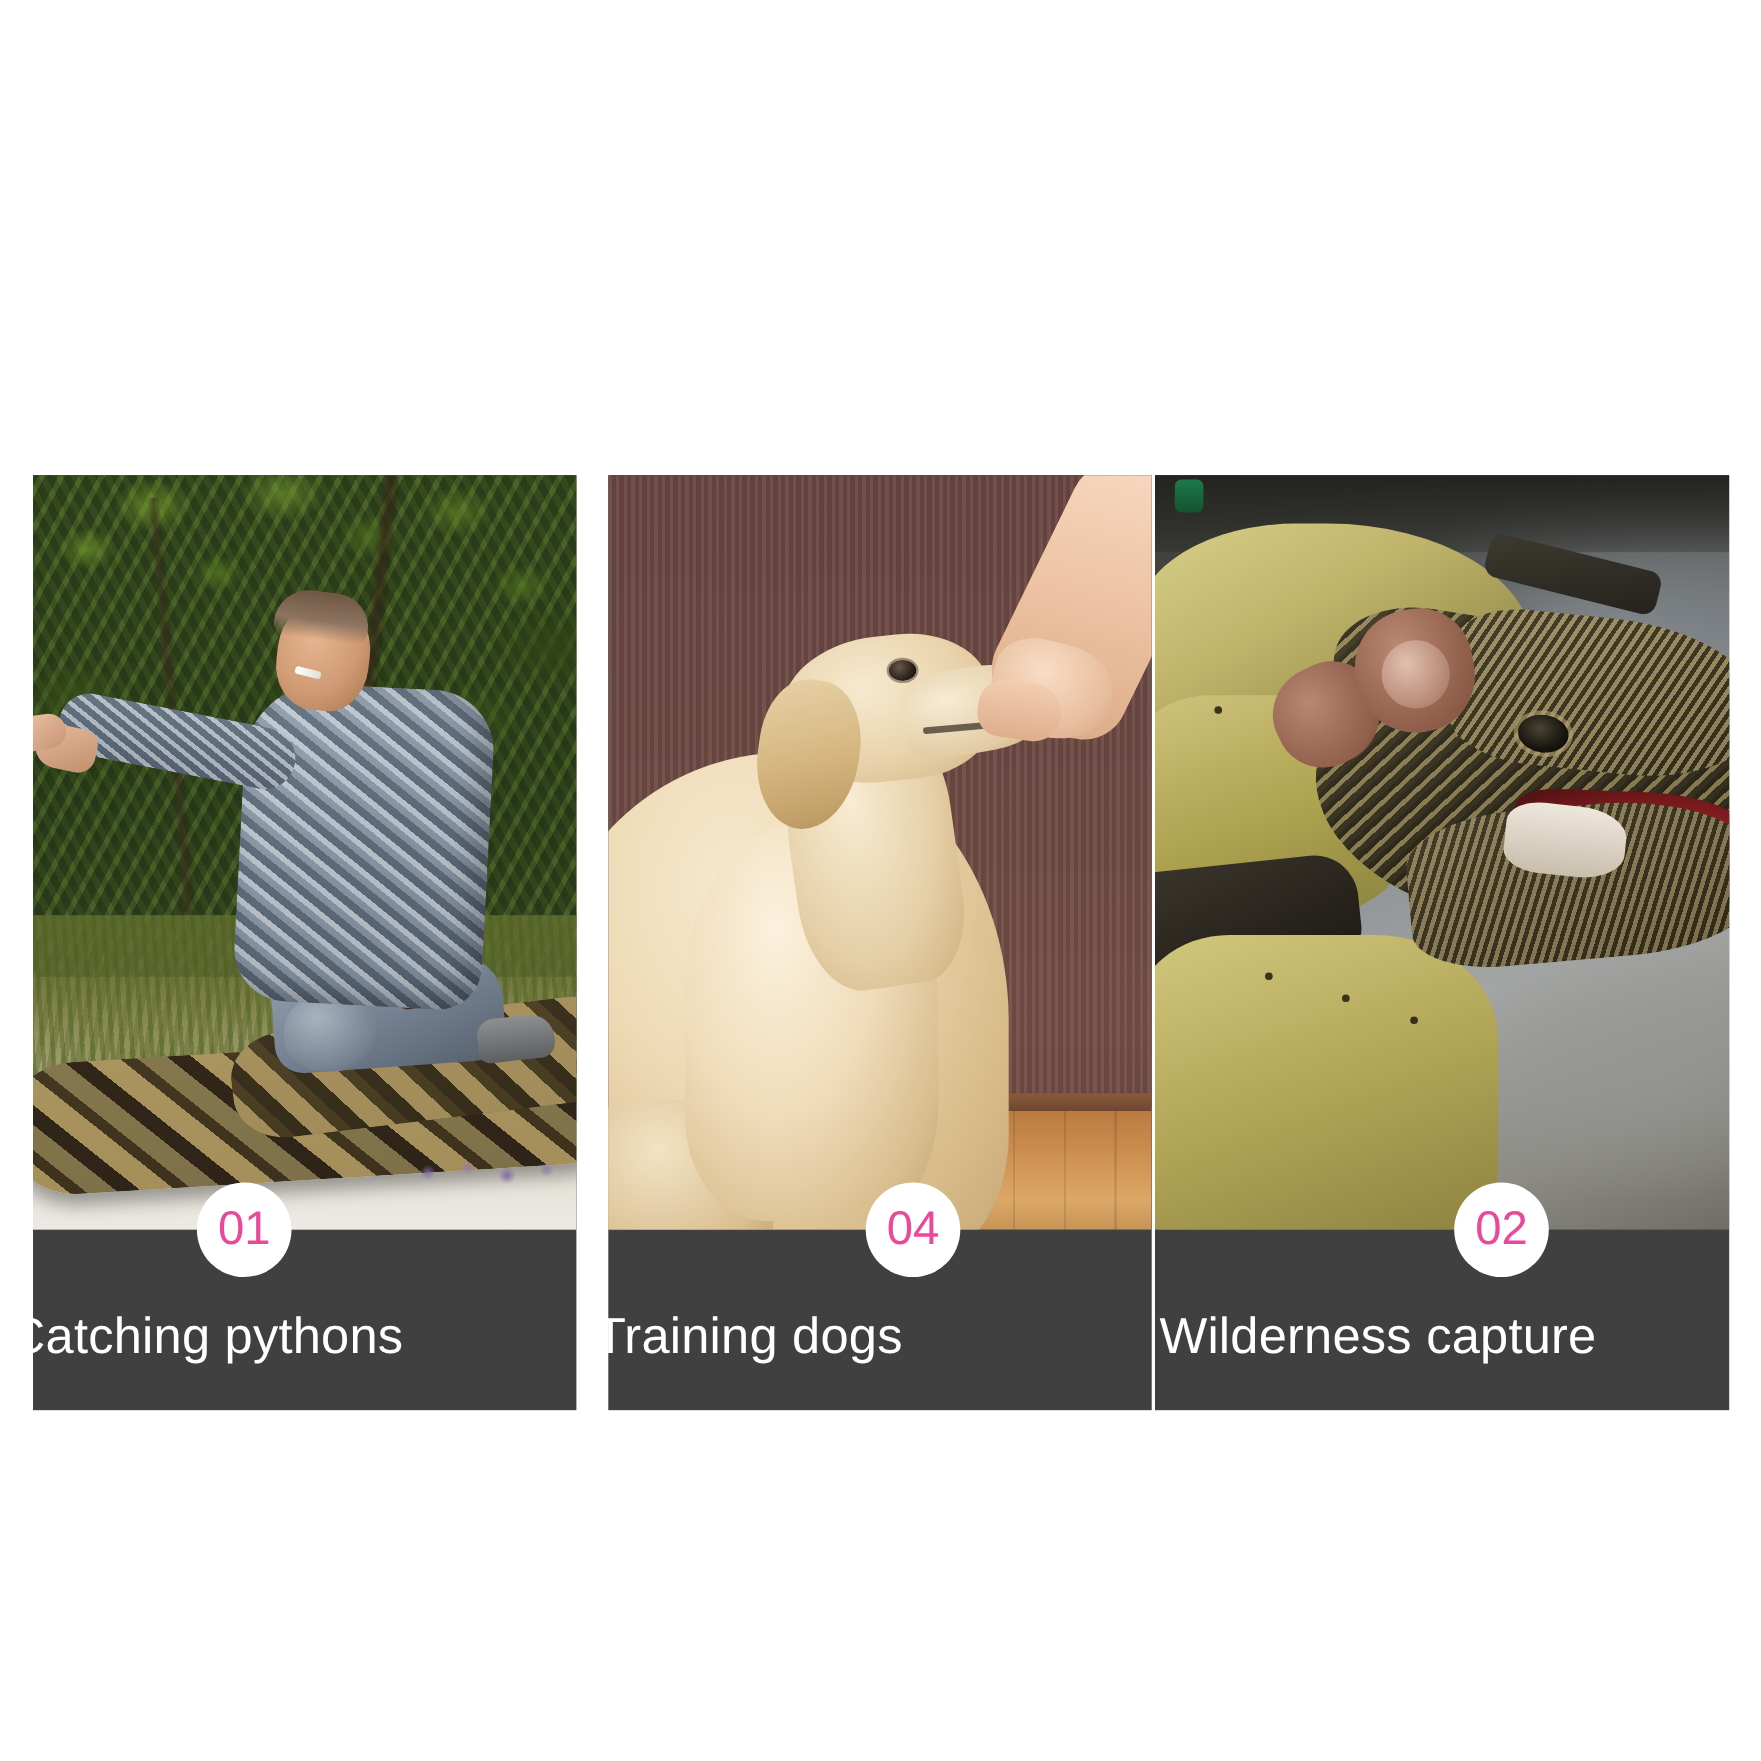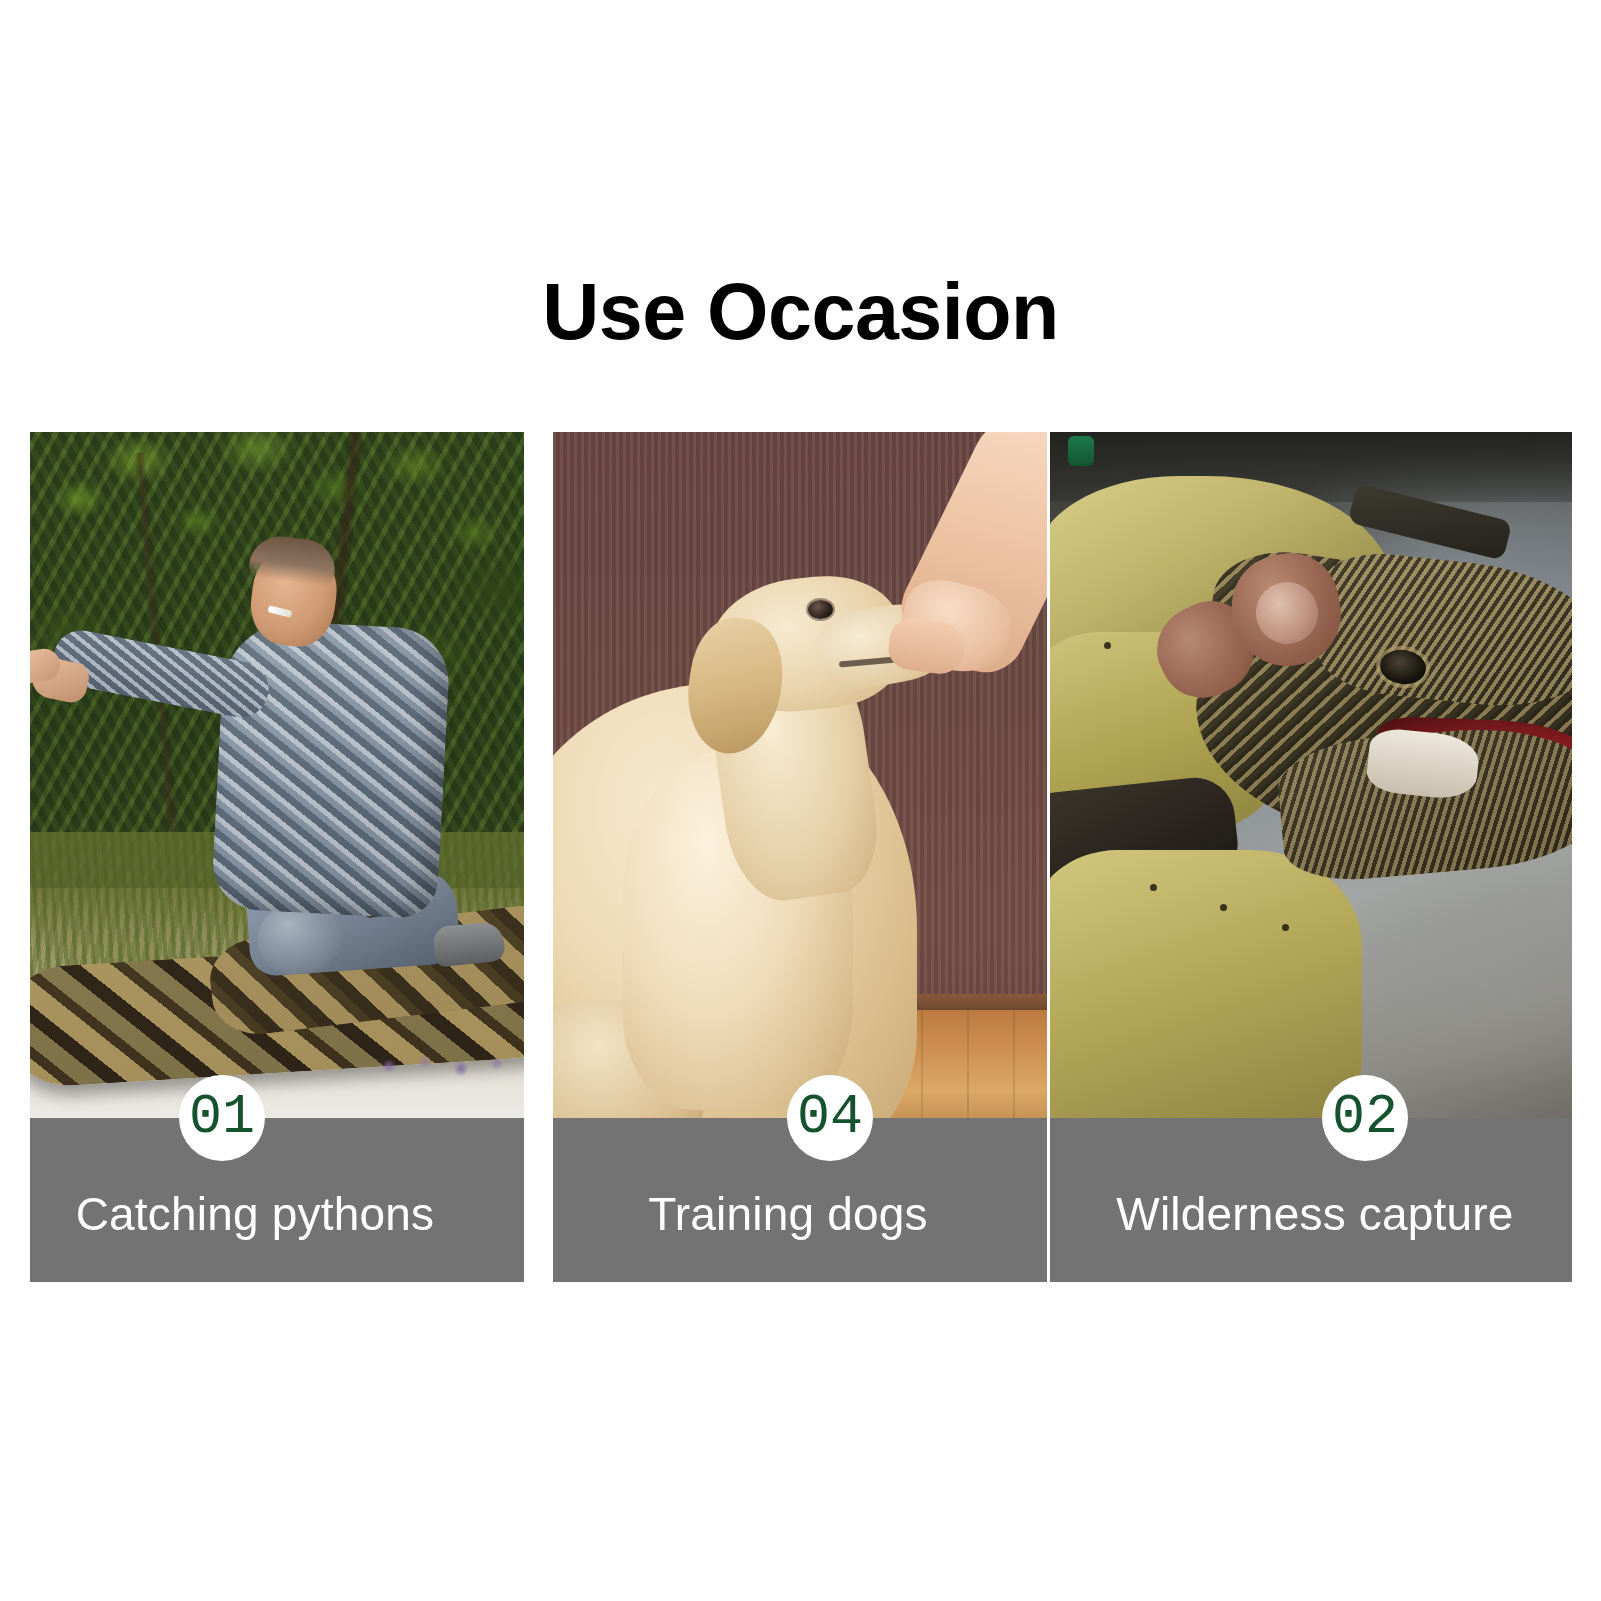--- a/index.html
+++ b/index.html
@@ -65,24 +65,24 @@
     overflow: hidden;
     background: #2b2b24;
   }
 
   .caption-bar {
     position: absolute;
     left: 0;
     right: 0;
     top: 686px;
     height: 164px;
-    background: #737373;
+    background: #404040;
     display: flex;
     align-items: center;
-    justify-content: center;
+    justify-content: flex-start;
   }
   .caption-text {
     color: #ffffff;
     font-family: "Liberation Sans", sans-serif;
     font-size: 46px;
     font-weight: 400;
     line-height: 1;
     letter-spacing: 0.2px;
     white-space: nowrap;
     transform: translateY(14px);
@@ -100,24 +100,24 @@
     top: 643px;
     display: flex;
     align-items: center;
     justify-content: center;
     z-index: 5;
   }
   .card-1 .badge { left: 149px; }
   .card-2 .badge { left: 234px; }
   .card-3 .badge { left: 272px; }
   .badge-num {
-    font-family: Liberation Mono, monospace;
-    font-size: 55px;
+    font-family: Liberation Sans, sans-serif;
+    font-size: 43px;
     font-weight: 400;
-    color: #14532d;
+    color: #ec4899;
     line-height: 1;
     letter-spacing: 0px;
     transform: translateY(-1px);
   }
 
   
 
   .layer { position: absolute; }
 
   
@@ -489,21 +489,20 @@
     border-radius: 12px;
     background: linear-gradient(160deg, #3d3a31, #24221b);
     transform: rotate(14deg);
   }
 </style>
 </head>
 <body>
 
 <div class="page">
 
-  <div class="title">Use Occasion</div>
 
   <div class="cards">
 
     <div class="card card-1">
       <div class="photo">
         <div class="layer p1-sky"></div>
         <div class="layer p1-foliage"></div>
         <div class="layer p1-trunk"></div>
         <div class="layer p1-trunk2"></div>
         <div class="layer p1-ground"></div>

